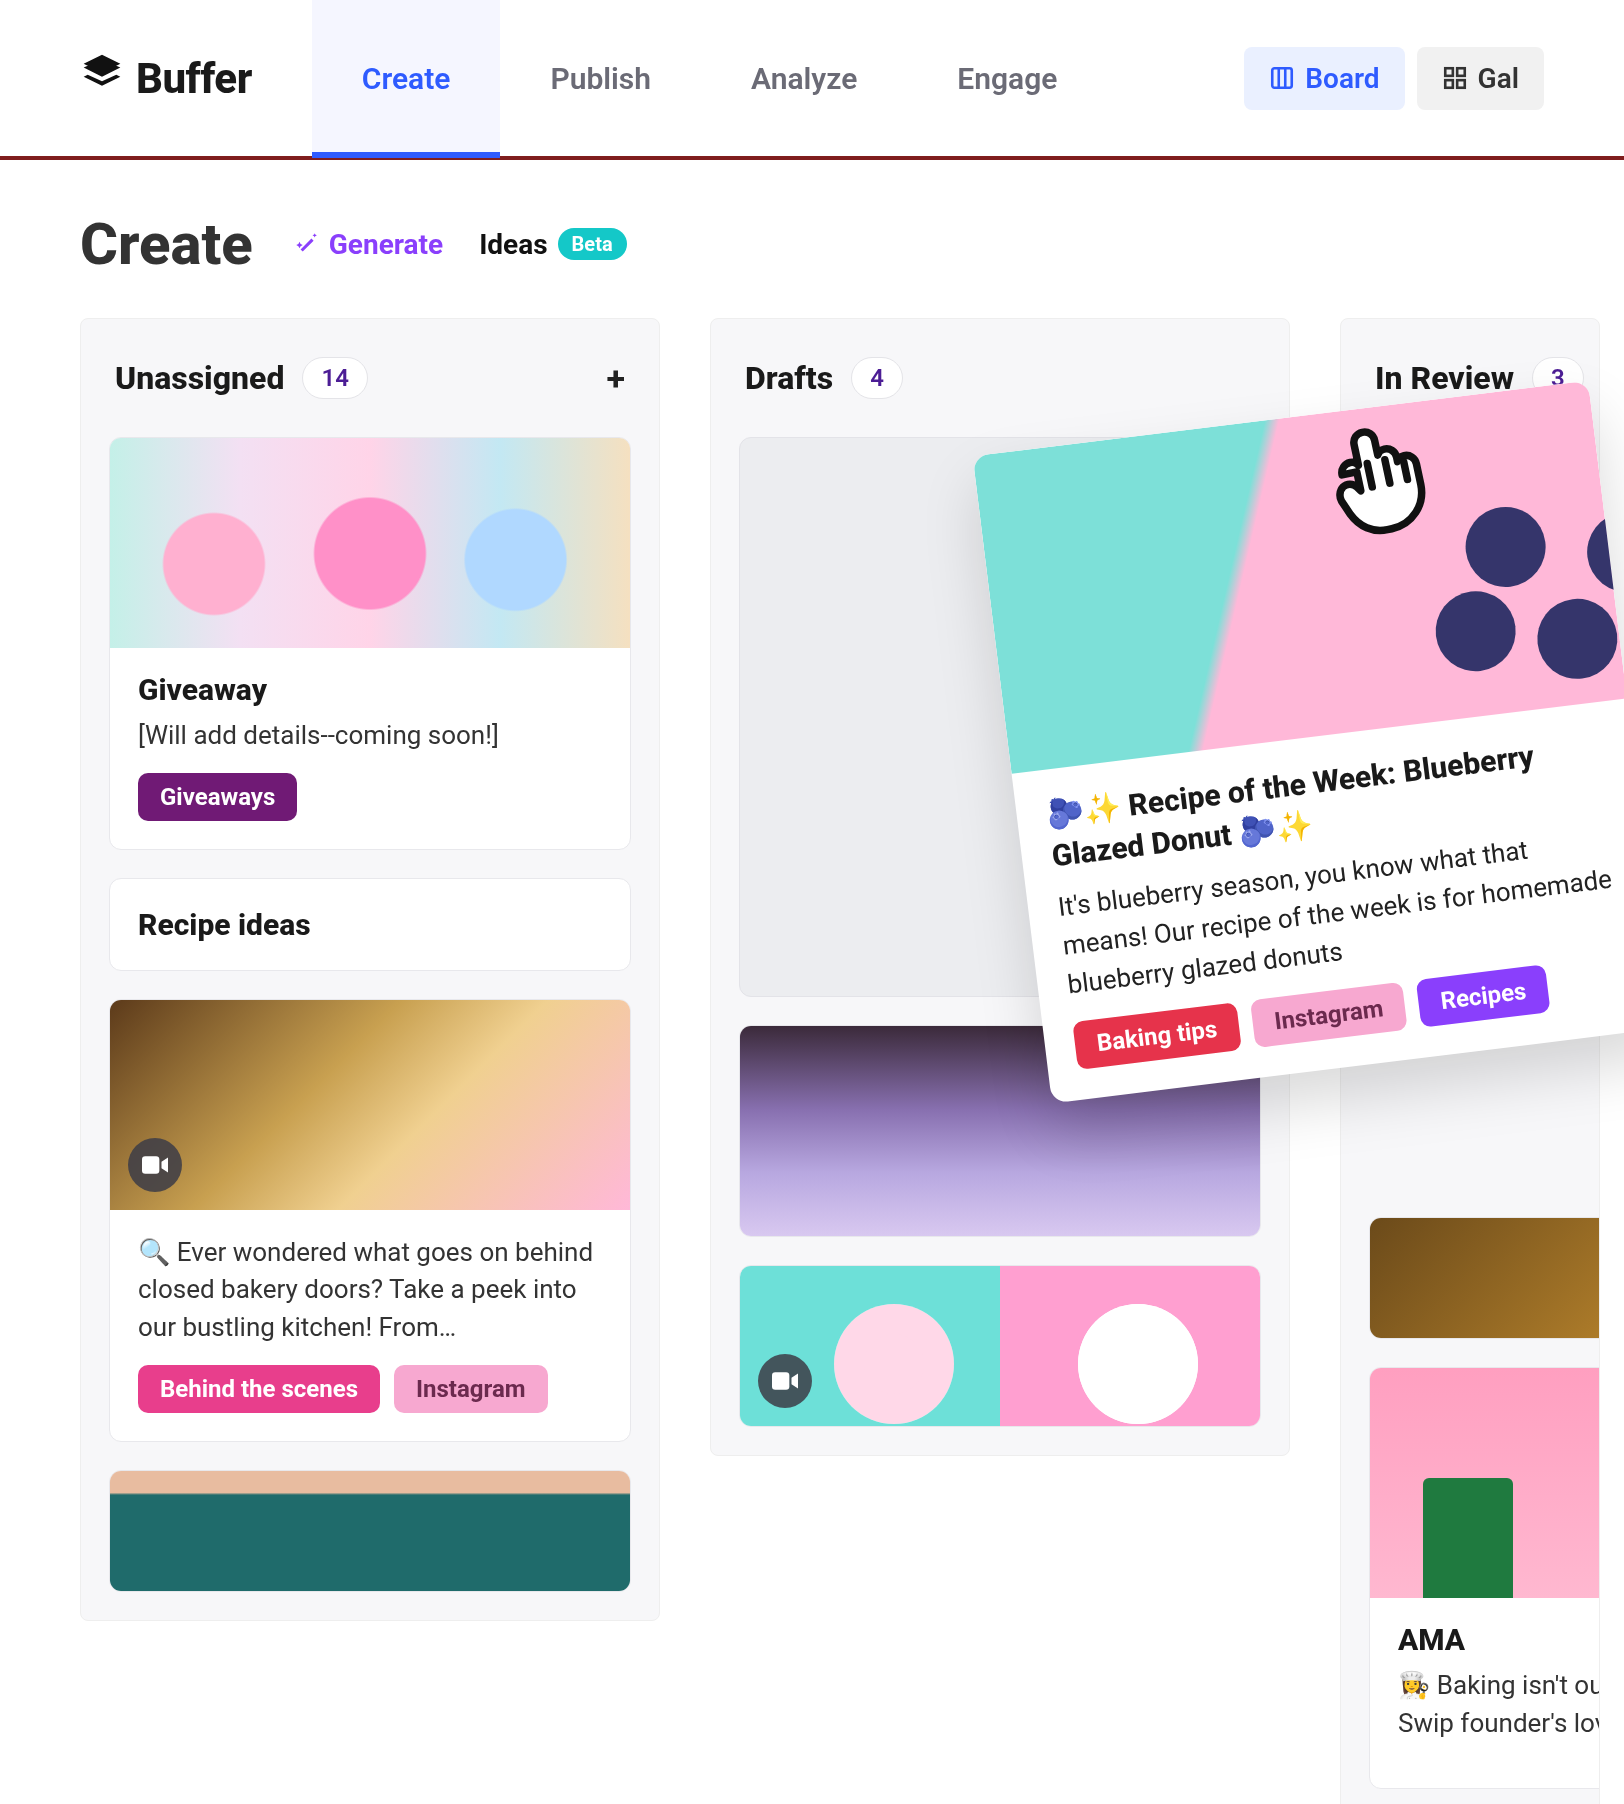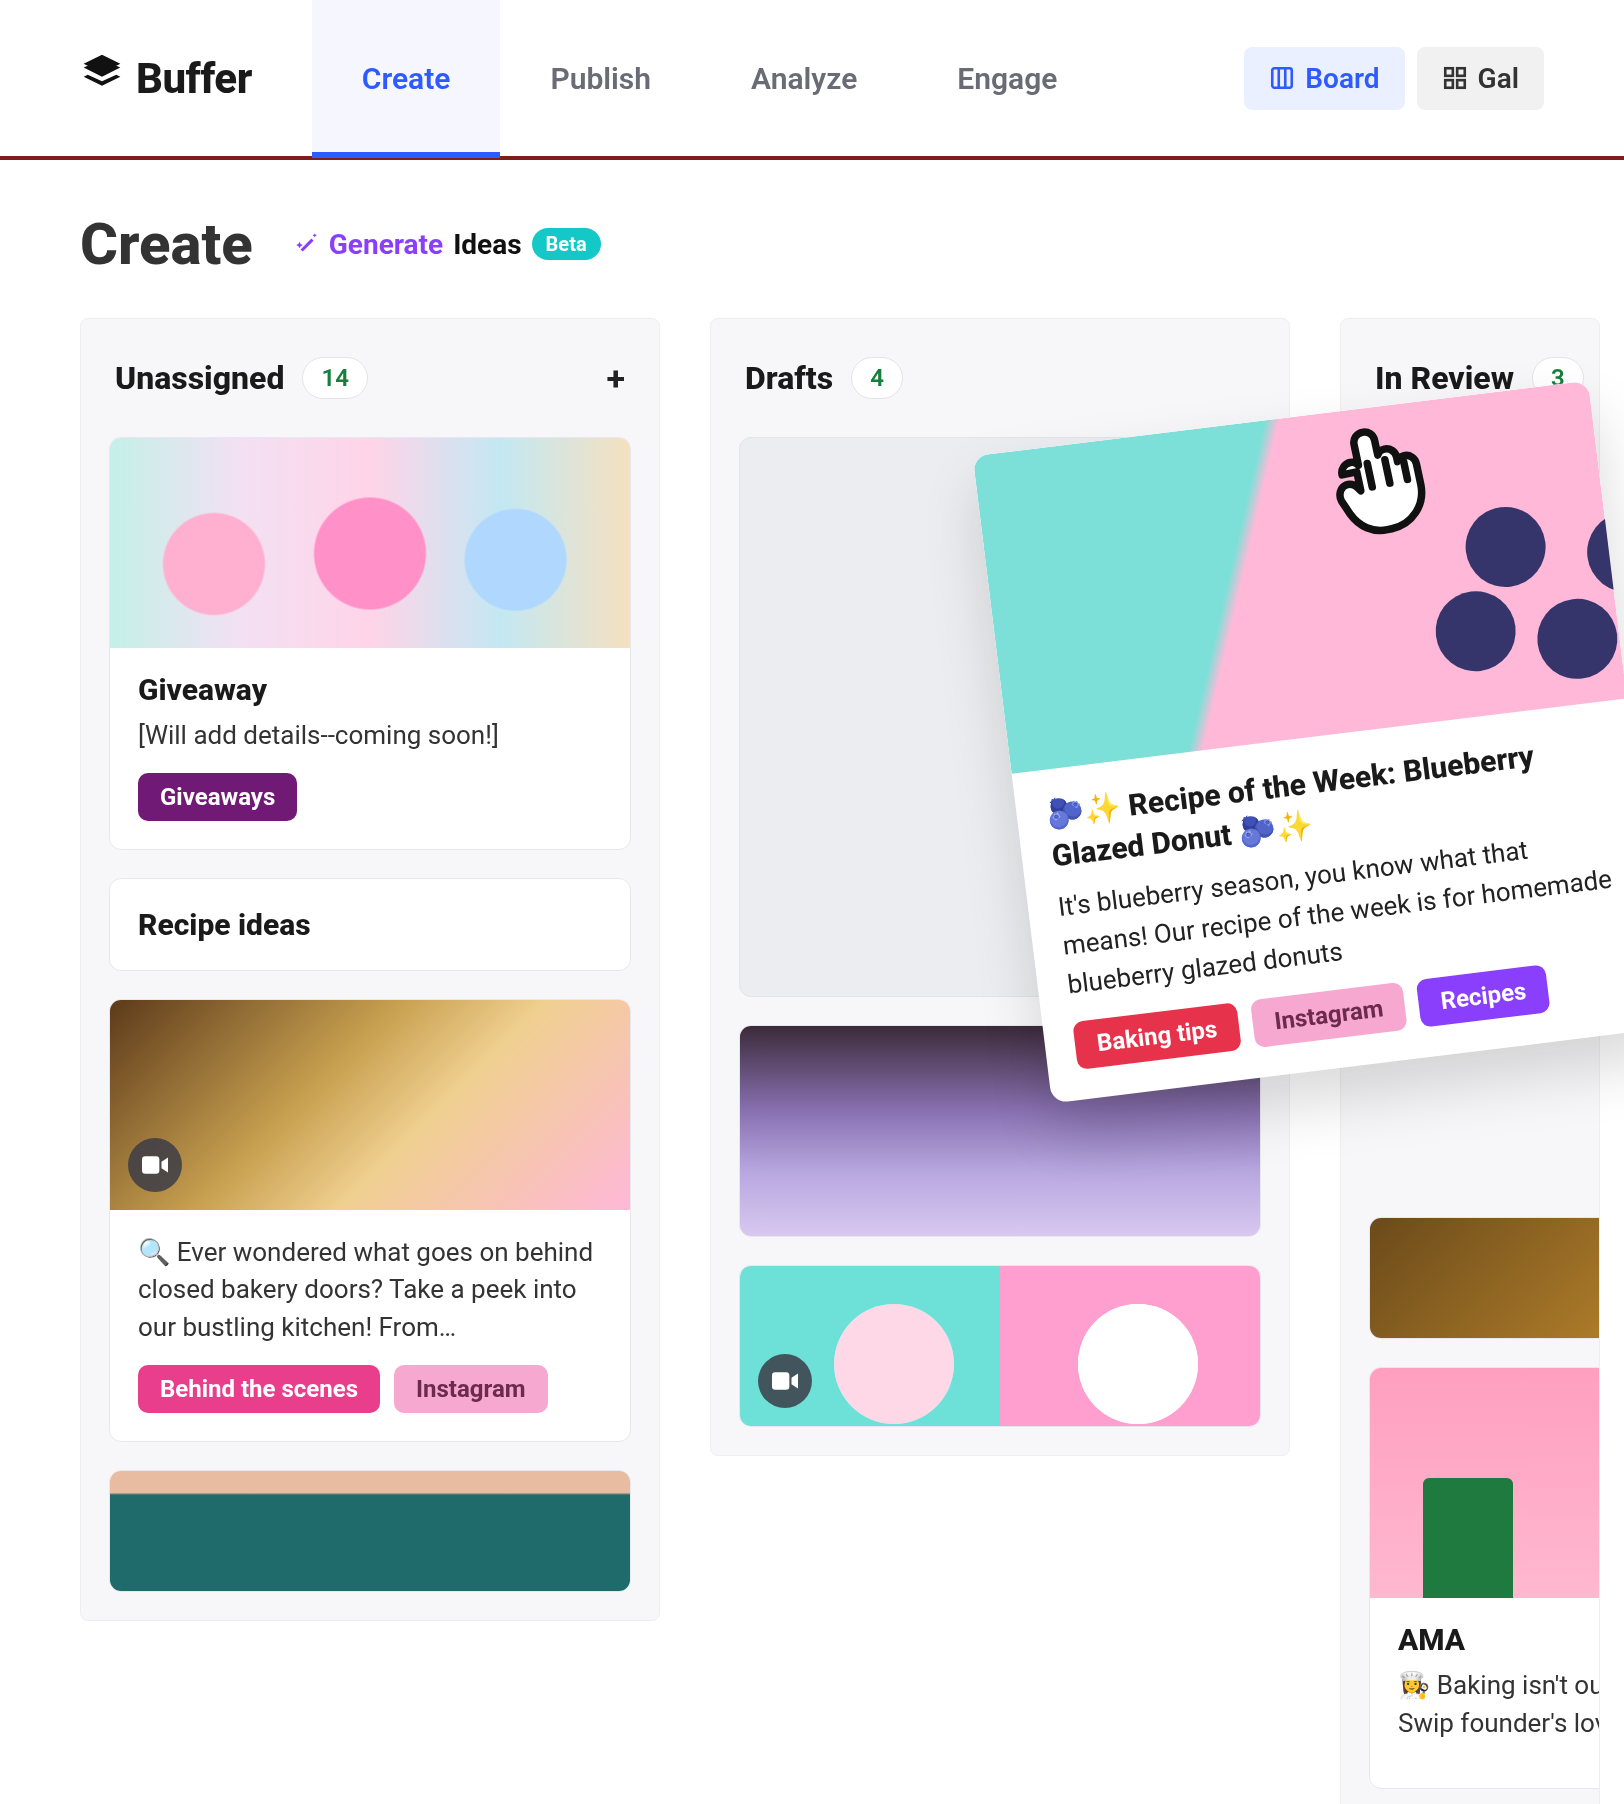--- a/index.html
+++ b/index.html
@@ -93,21 +93,21 @@
 }
 .generate-btn {
   display: flex;
   align-items: center;
   gap: 10px;
   font-size: 28px;
   font-weight: 700;
   cursor: pointer;
 }
 .generate-btn .g1 { color: #8a3ffc; }
-.generate-btn .g2 { color: #111; }
+.generate-btn .g2 { color: #111; margin-left: 26px; }
 .beta-badge {
   background: #14c8c8;
   color: #fff;
   font-size: 20px;
   font-weight: 700;
   padding: 4px 14px;
   border-radius: 999px;
 }
 .board {
   display: flex;
@@ -140,21 +140,21 @@
   font-size: 32px;
   font-weight: 800;
 }
 .count-badge {
   background: #fff;
   border: 1px solid #e4e4e8;
   border-radius: 999px;
   padding: 6px 18px;
   font-size: 24px;
   font-weight: 600;
-  color: #15803d;
+  color: #4c1d95;
 }
 .add-btn {
   margin-left: auto;
   font-size: 34px;
   font-weight: 700;
   cursor: pointer;
   color: #222;
 }
 .card {
   background: #fff;

